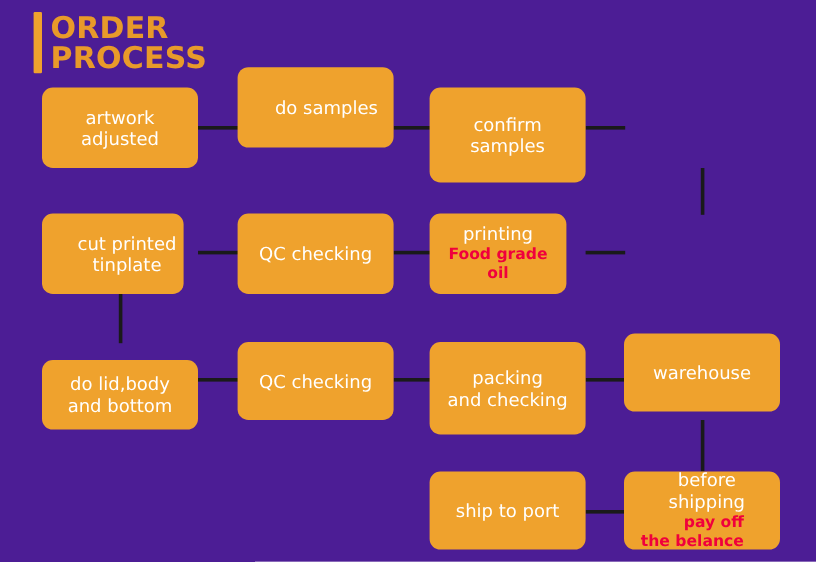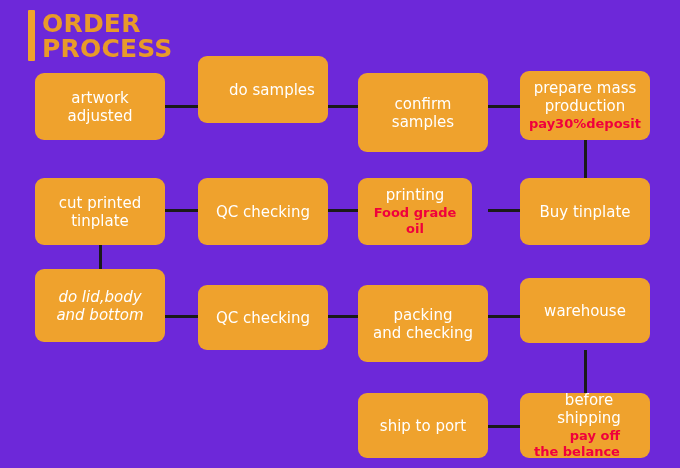--- a/index.html
+++ b/index.html
@@ -13,21 +13,21 @@
     position: relative;
     overflow: hidden;
     font-family: "DejaVu Sans", "Liberation Sans", sans-serif;
   }
 
   #canvas {
     position: absolute;
     left: 0; top: 0;
     width: 680px;
     height: 468px;
-    background: #6d28d9;
+    background: #4c1d95;
   }
 
   
   .title-wrap {
     position: absolute;
     left: 28px;
     top: 10px;
     display: flex;
     align-items: stretch;
   }
@@ -127,42 +127,34 @@
   <div class="node" style="left:35px; top:73px; width:130px; height:67px;">
     <div class="main">artwork
 adjusted</div>
   </div>
   <div class="node" style="left:198px; top:56px; width:130px; height:67px;padding-left:24px;">
     <div class="main">do samples</div>
   </div>
   <div class="node" style="left:358px; top:73px; width:130px; height:79px;">
     <div class="main">confirm samples</div>
   </div>
-  <div class="node" style="left:520px; top:71px; width:130px; height:69px;">
-    <div class="main">prepare mass
-production</div>
-    <div class="note">pay30%deposit</div>
-  </div>
 
-  <div class="node" style="left:35px; top:178px; width:130px; height:67px;">
+  <div class="node" style="left:35px; top:178px; width:118px; height:67px;align-items:flex-end;">
     <div class="main">cut printed
 tinplate</div>
   </div>
   <div class="node" style="left:198px; top:178px; width:130px; height:67px;">
     <div class="main">QC checking</div>
   </div>
   <div class="node" style="left:358px; top:178px; width:114px; height:67px;">
     <div class="main">printing</div>
     <div class="note">Food grade oil</div>
   </div>
-  <div class="node" style="left:520px; top:178px; width:130px; height:67px;">
-    <div class="main">Buy tinplate</div>
-  </div>
 
-  <div class="node" style="left:35px; top:269px; width:130px; height:73px;font-style:italic;">
+  <div class="node" style="left:35px; top:300px; width:130px; height:58px;">
     <div class="main">do lid,body
 and bottom</div>
   </div>
   <div class="node" style="left:198px; top:285px; width:130px; height:65px;">
     <div class="main">QC checking</div>
   </div>
   <div class="node" style="left:358px; top:285px; width:130px; height:77px;">
     <div class="main">packing
 and checking</div>
   </div>

